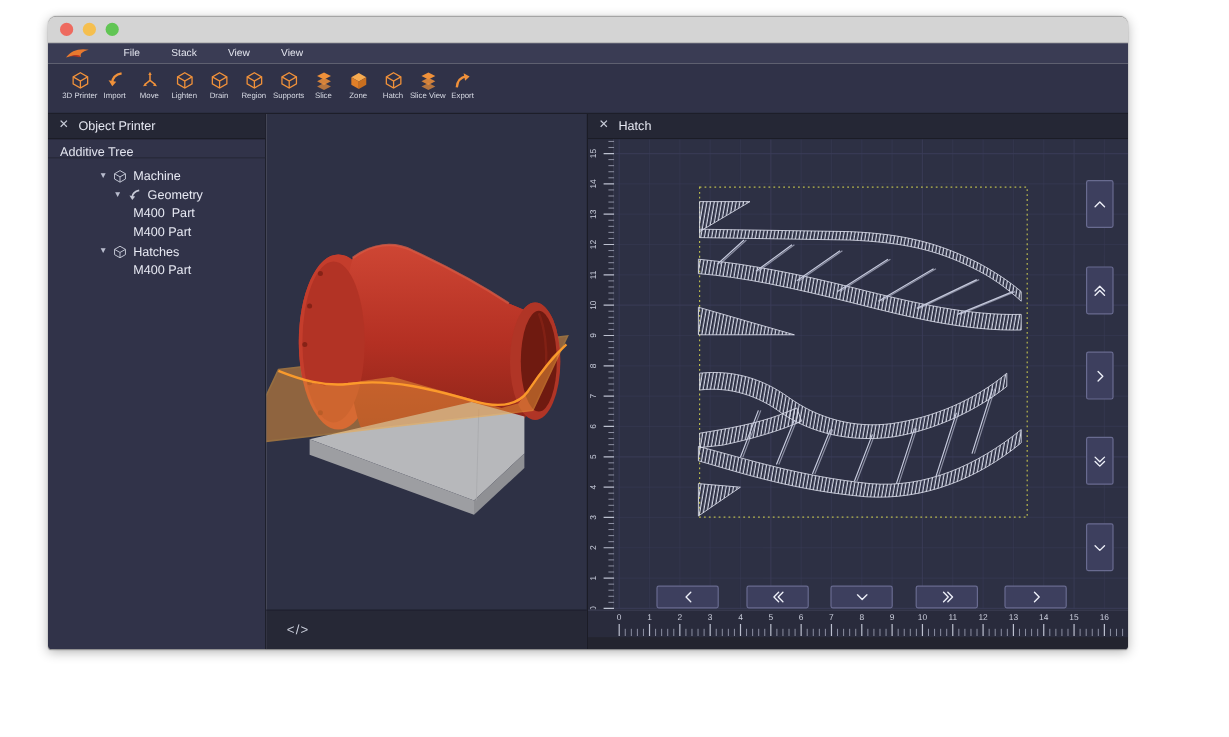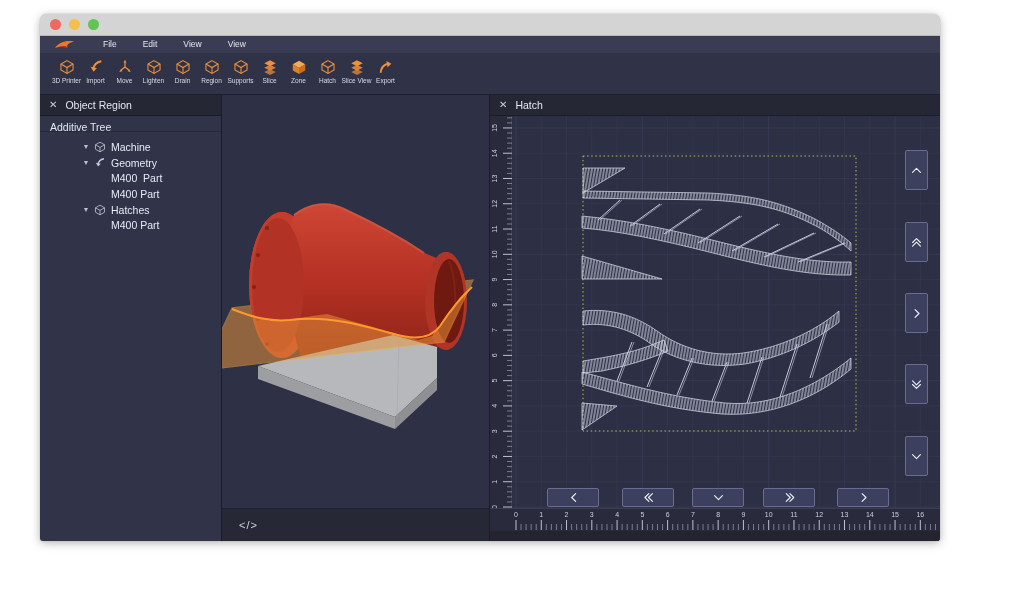--- a/index.html
+++ b/index.html
@@ -74,21 +74,21 @@
 
   <div class="menubar">
     <span class="logo">
       <svg viewBox="0 0 22 12" width="22" height="12">
         <path d="M1,9 C5,3 12,1 20,2.4 C14,4 12.4,6.2 13.6,8.6 C9,6.4 4.6,7.6 1,9 Z" fill="#E8792F"></path>
         <path d="M4,8.2 C8,6.6 11,6.6 13,7.6 L12,8.8 C9,7.8 6.4,7.8 4,8.2 Z" fill="#B8341F"></path>
       </svg>
     </span>
     <nav id="menu-items" style="display:flex">
         <span class="menu-item">File</span>
-        <span class="menu-item">Edit</span>
+        <span class="menu-item">Stack</span>
         <span class="menu-item">View</span>
         <span class="menu-item">View</span>
       </nav>
   </div>
 
   <div class="toolbar" id="toolbar">
       <div class="tb-item">
         <span class="tb-icon">
           <svg viewBox="0 0 18 18" width="16" height="16">
             <g fill="none" stroke="#F0913A" stroke-width="1.2">
@@ -221,31 +221,31 @@
         </span>
         <span class="tb-label">Export</span>
       </div>
     </div>
 
   <div class="main">
 
     <aside class="panel-left">
       <div class="panel-header">
         <span class="x-icon">✕</span>
-        <span>Object Region</span>
+        <span>Object Printer</span>
       </div>
       <div class="tree-title">Additive Tree</div>
       <div class="tree" id="tree">
           <div class="tree-row" style="padding-left: 40px;"><span class="caret">▼</span><span class="tree-ico"><svg viewBox="0 0 18 18" width="12" height="12">
                 <g fill="none" stroke="#C6C9D6" stroke-width="1.2">
                   <path d="M9,1.8 L15.8,5.7 V12.3 L9,16.2 L2.2,12.3 V5.7 Z"></path>
                   <path d="M2.2,5.7 L9,9.6 L15.8,5.7 M9,9.6 V16.2"></path>
                 </g>
               </svg></span><span class="tree-label">Machine</span></div>
-          <div class="tree-row" style="padding-left: 40px;"><span class="caret">▼</span><span class="tree-ico"><svg viewBox="0 0 18 18" width="12" height="12">
+          <div class="tree-row" style="padding-left: 52px;"><span class="caret">▼</span><span class="tree-ico"><svg viewBox="0 0 18 18" width="12" height="12">
                 <path d="M15,2.5 C9.5,3.5 6.5,6.5 6,11.5" stroke="#C6C9D6" stroke-width="2.2" fill="none"></path>
                 <path d="M2.8,8.8 L6.3,14.4 L10,10.2 Z" fill="#C6C9D6"></path>
               </svg></span><span class="tree-label">Geometry</span></div>
           <div class="tree-row" style="padding-left: 71px;"><span class="tree-label">M400  Part</span></div>
           <div class="tree-row" style="padding-left: 71px;"><span class="tree-label">M400 Part</span></div>
           <div class="tree-row" style="padding-left: 40px;"><span class="caret">▼</span><span class="tree-ico"><svg viewBox="0 0 18 18" width="12" height="12">
                 <g fill="none" stroke="#C6C9D6" stroke-width="1.2">
                   <path d="M9,1.8 L15.8,5.7 V12.3 L9,16.2 L2.2,12.3 V5.7 Z"></path>
                   <path d="M2.2,5.7 L9,9.6 L15.8,5.7 M9,9.6 V16.2"></path>
                 </g>

